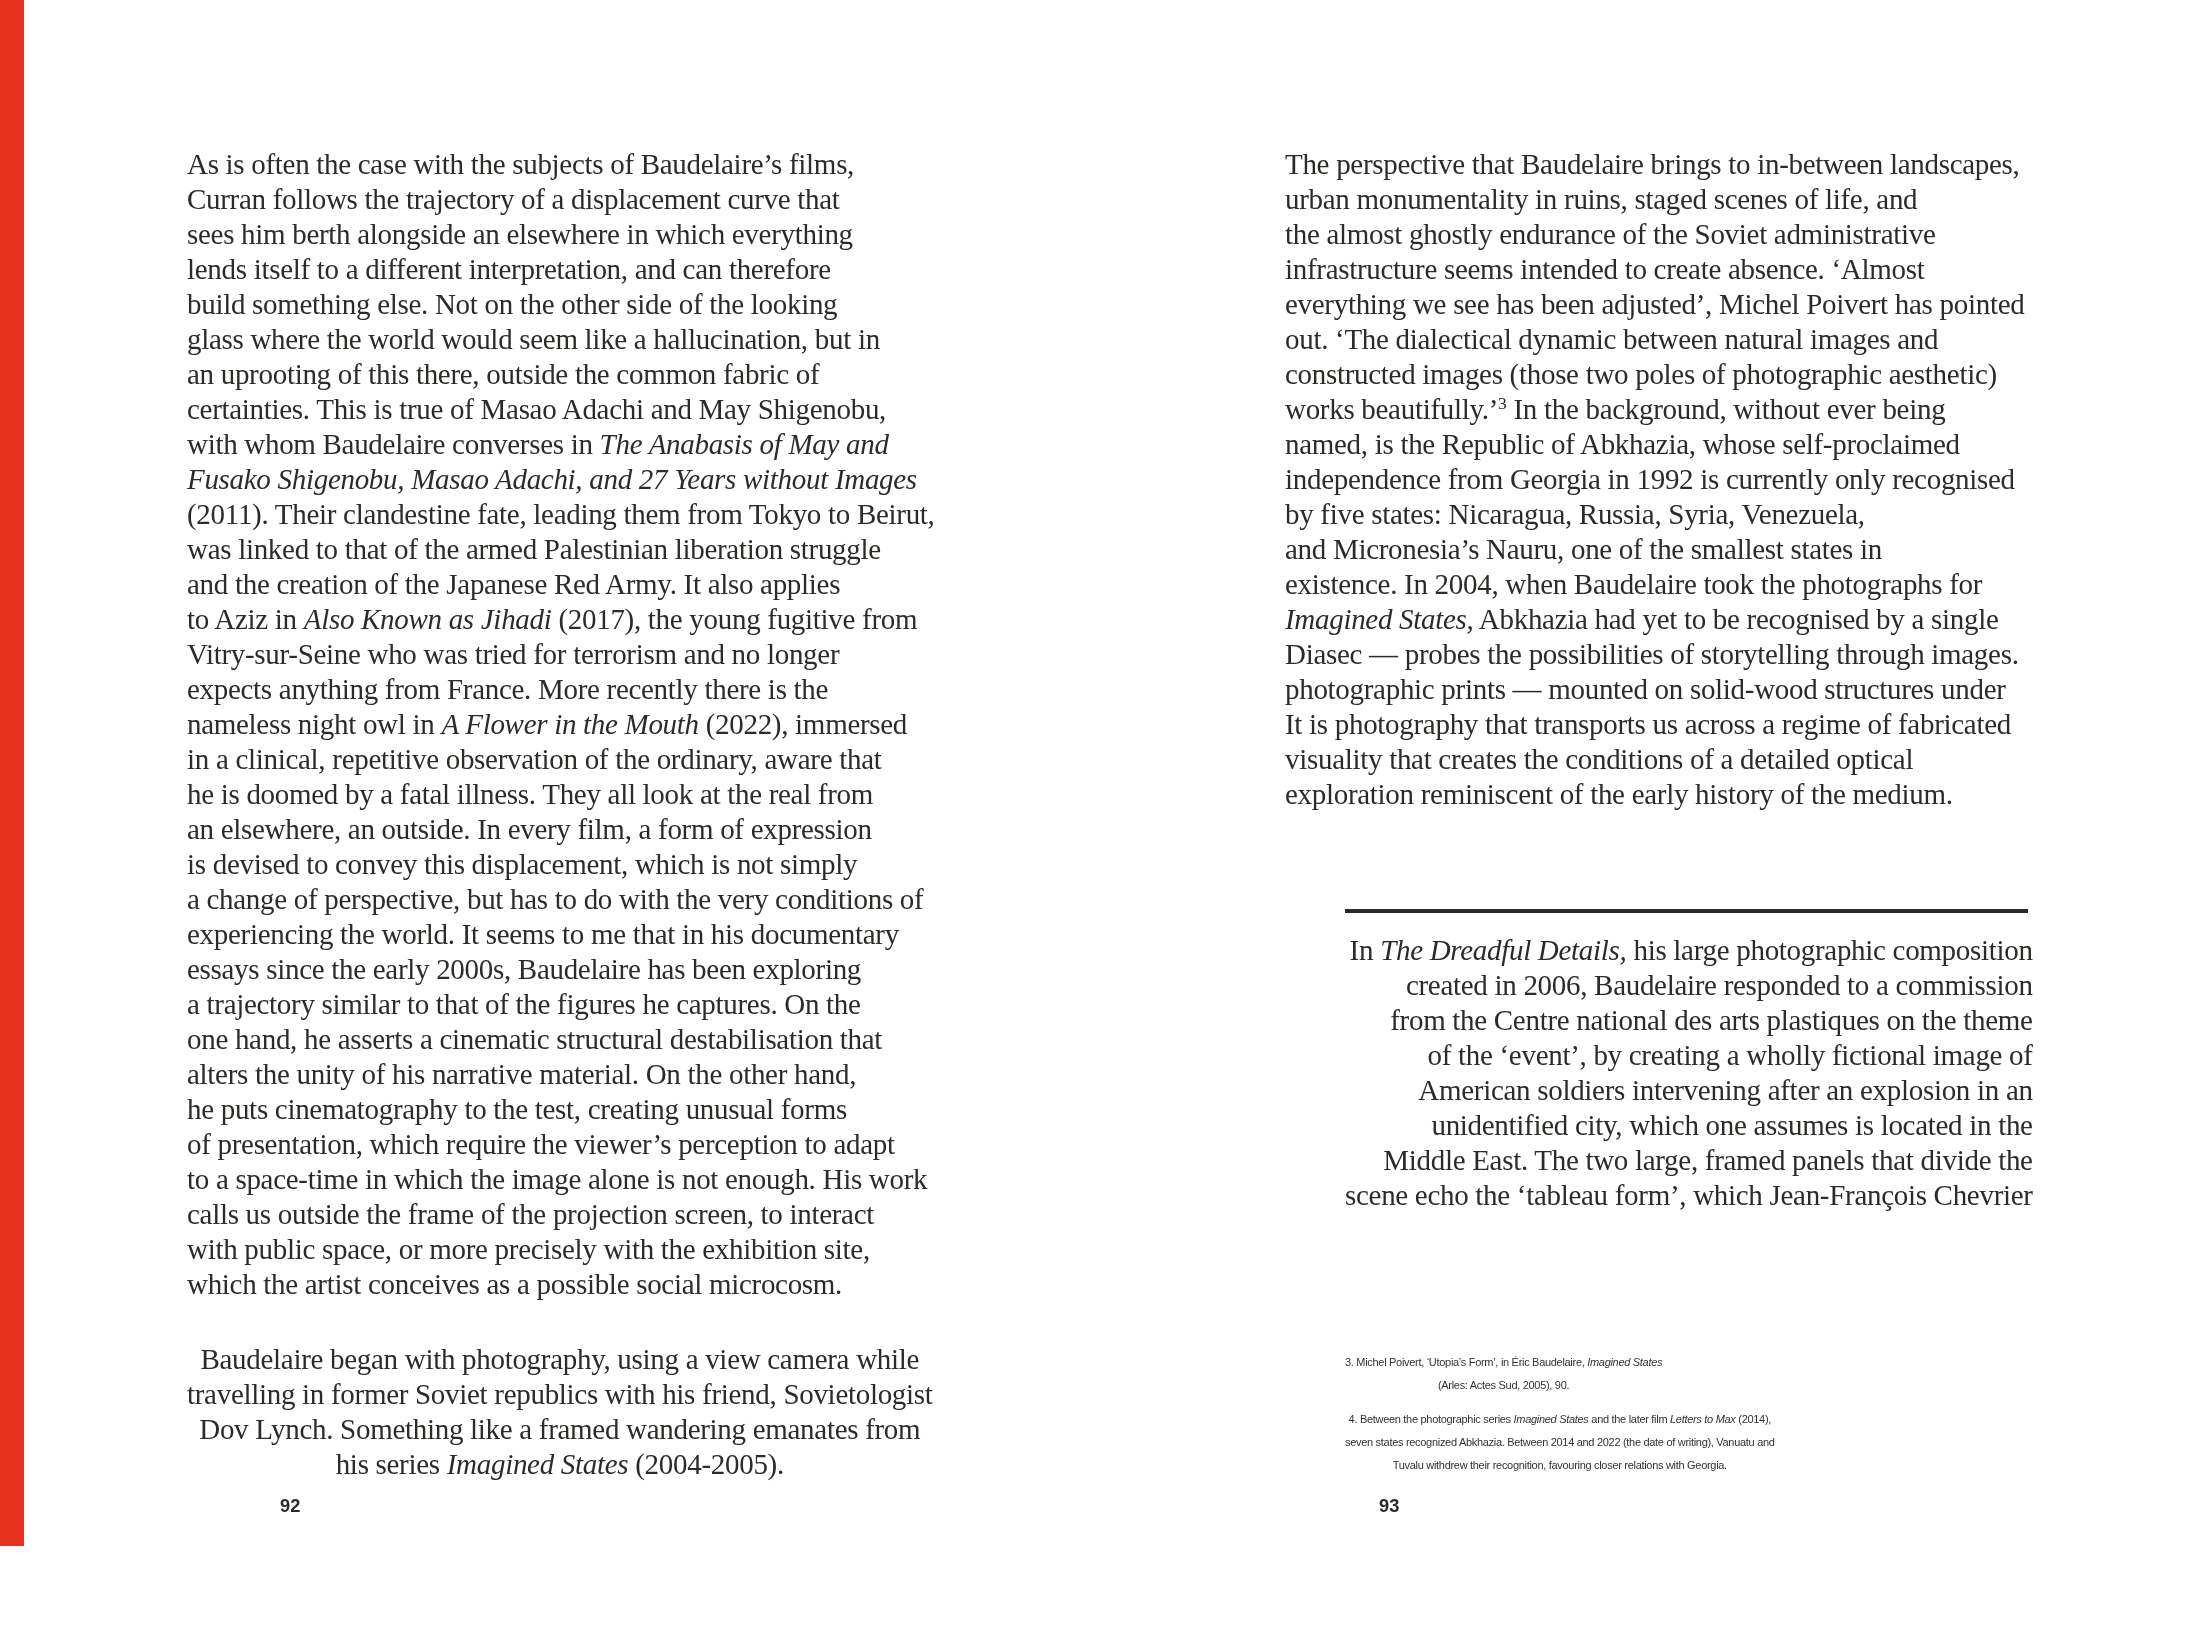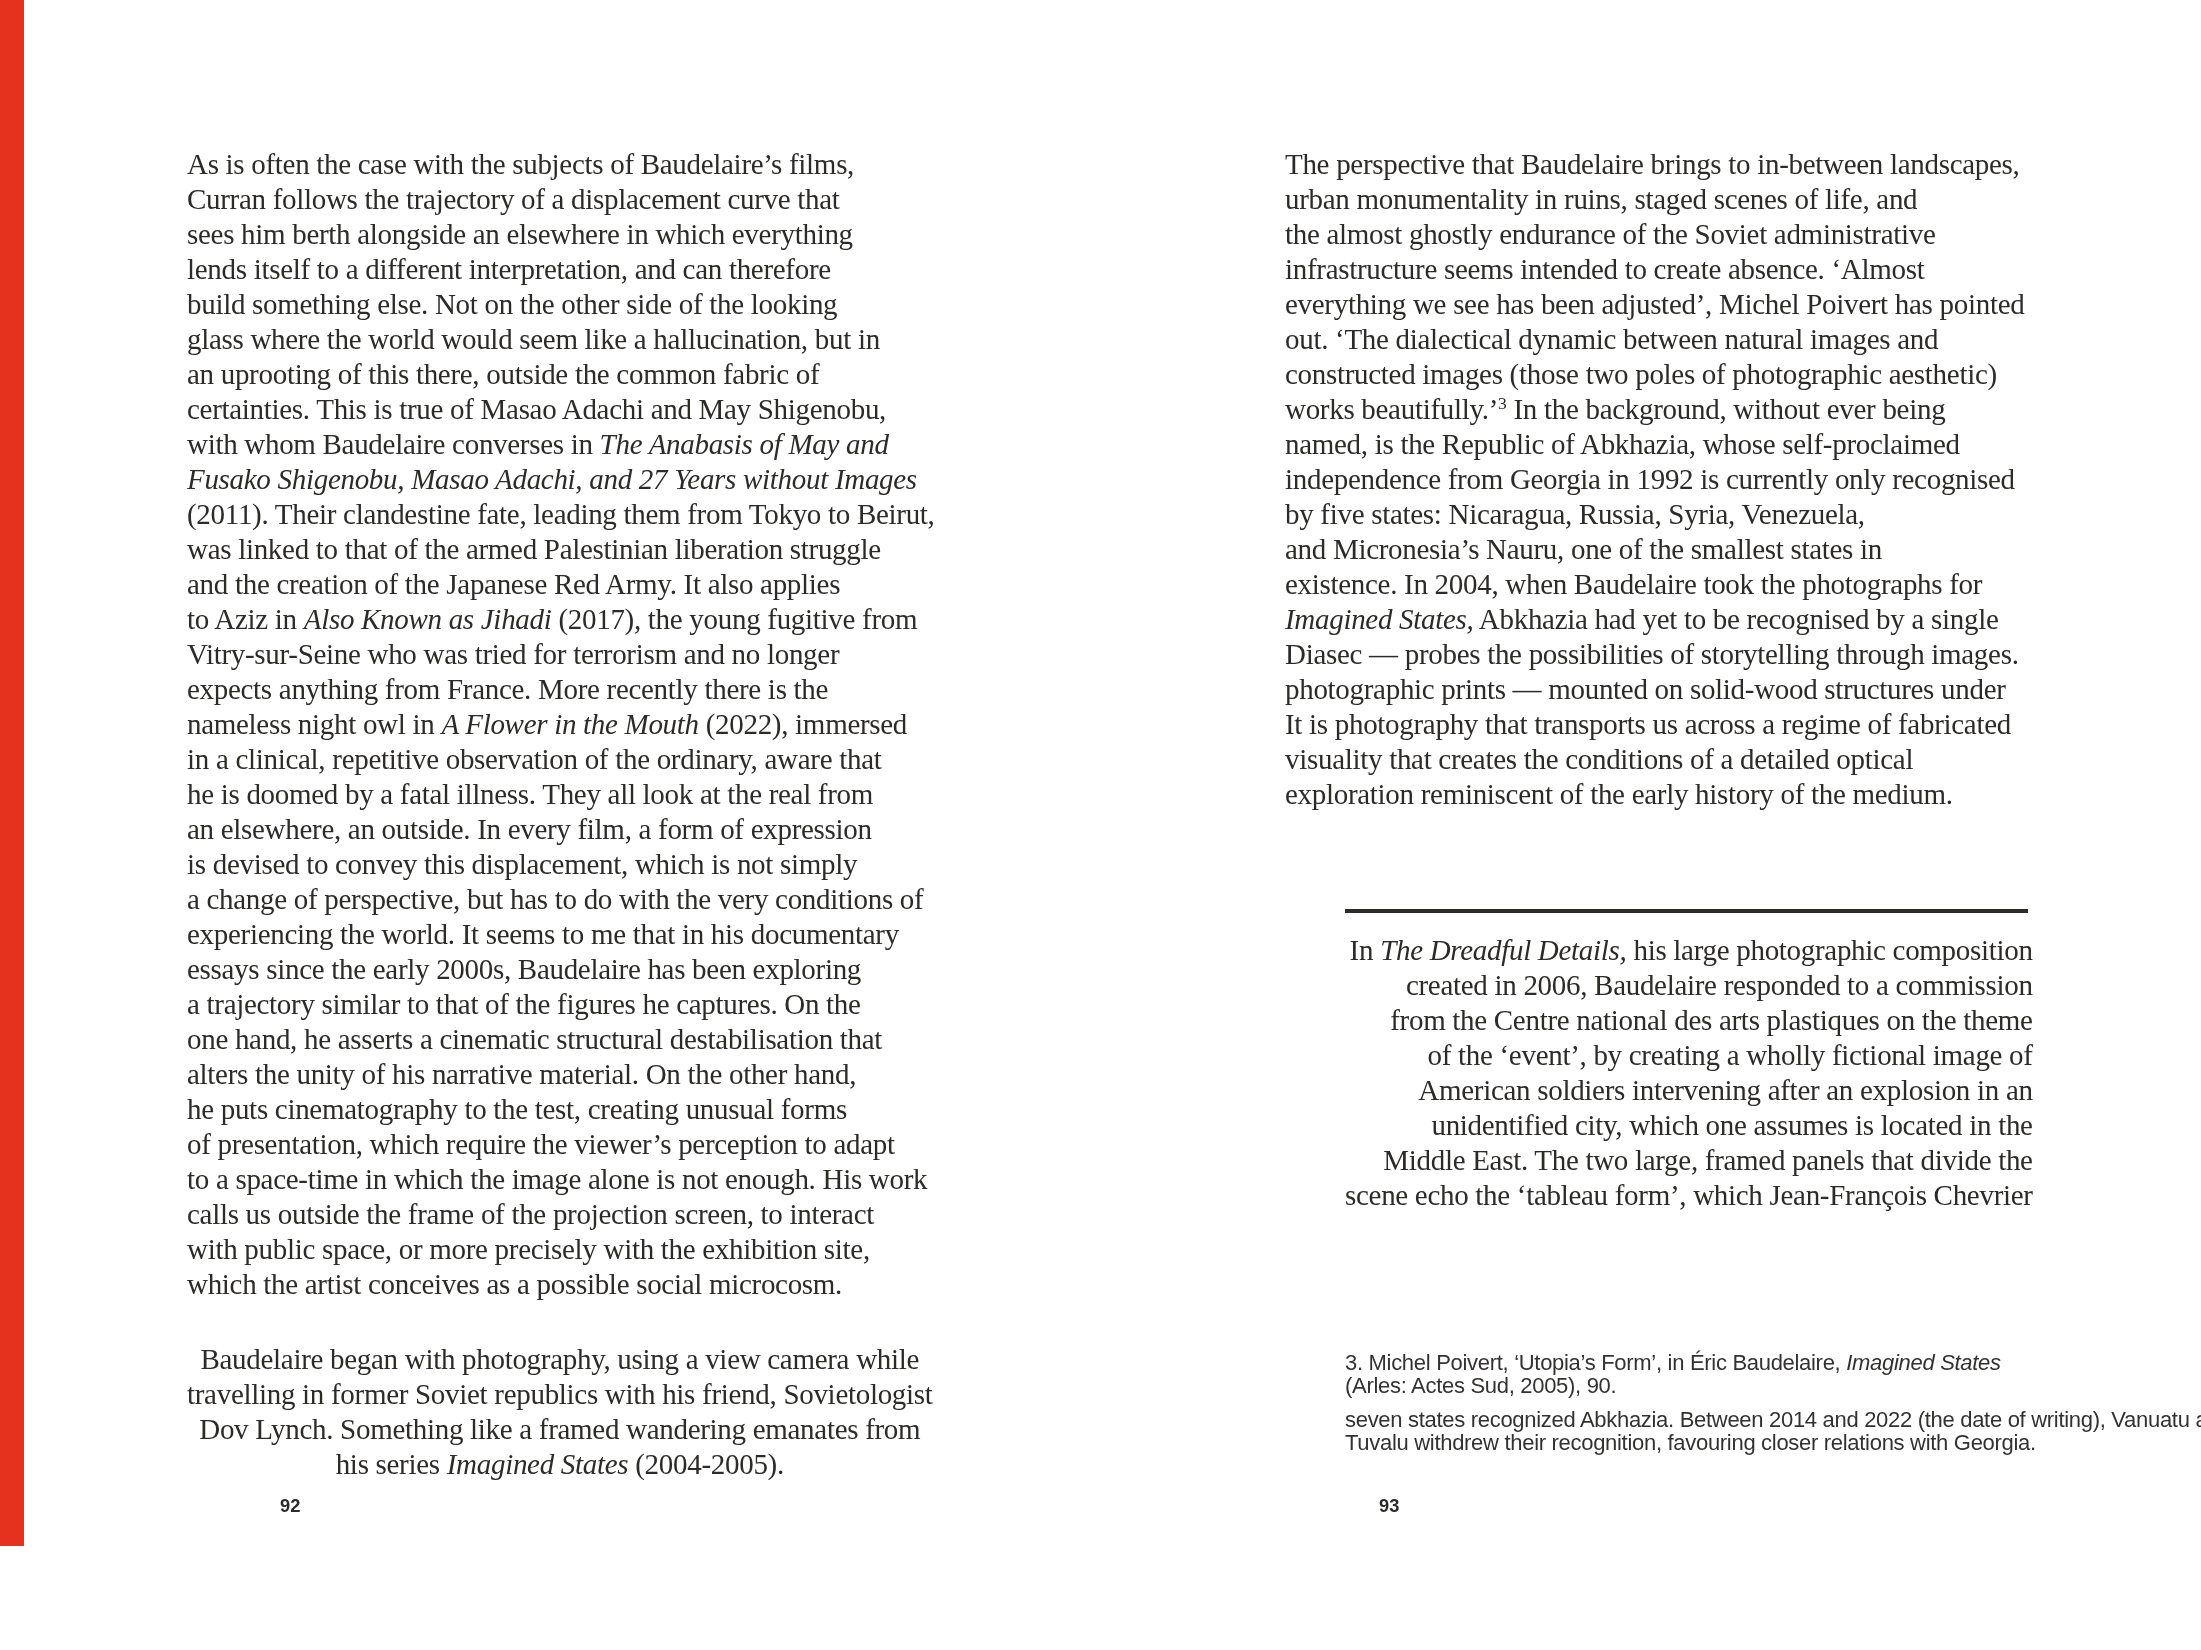--- a/index.html
+++ b/index.html
@@ -37,26 +37,27 @@
     vertical-align:baseline;
   }
   .rule{
     position:absolute;
     left:1345px;top:909px;
     width:683px;height:3.5px;
     background:var(--text);
   }
   .footnote .line{
     font-family:"Liberation Sans", sans-serif;
-    font-size:22px;
+    font-size:11px;
     line-height:23px;
     height:23px;
     white-space:nowrap;
     letter-spacing:-0.3px;
     color:#343230;
+    text-align:center;
   }
   .footnote em{font-style:italic;}
   .pagenum{
     position:absolute;
     font-family:"Liberation Sans", sans-serif;
     font-weight:bold;
     font-size:18.3px;
     line-height:21px;
     color:var(--text);
     margin-left:34px;
@@ -159,20 +160,21 @@
         <div class="line"><span>Middle East. The two large, framed panels that divide the</span></div>
         <div class="line"><span>scene echo the ‘tableau form’, which Jean-François Chevrier</span></div>
       </div>
 
     <div class="textblock footnote fn3">
         <div class="line"><span>3. Michel Poivert, ‘Utopia’s Form’, in Éric Baudelaire, </span><em>Imagined States</em></div>
         <div class="line"><span>(Arles: Actes Sud, 2005), 90.</span></div>
       </div>
 
     <div class="textblock footnote fn4">
+        <div class="line"><span>4. Between the photographic series </span><em>Imagined States</em><span> and the later film </span><em>Letters to Max</em><span> (2014),</span></div>
         <div class="line"><span>seven states recognized Abkhazia. Between 2014 and 2022 (the date of writing), Vanuatu and</span></div>
         <div class="line"><span>Tuvalu withdrew their recognition, favouring closer relations with Georgia.</span></div>
       </div>
 
     <div class="pagenum rp-num">93</div>
   </div>
 
 </div>
 
 

